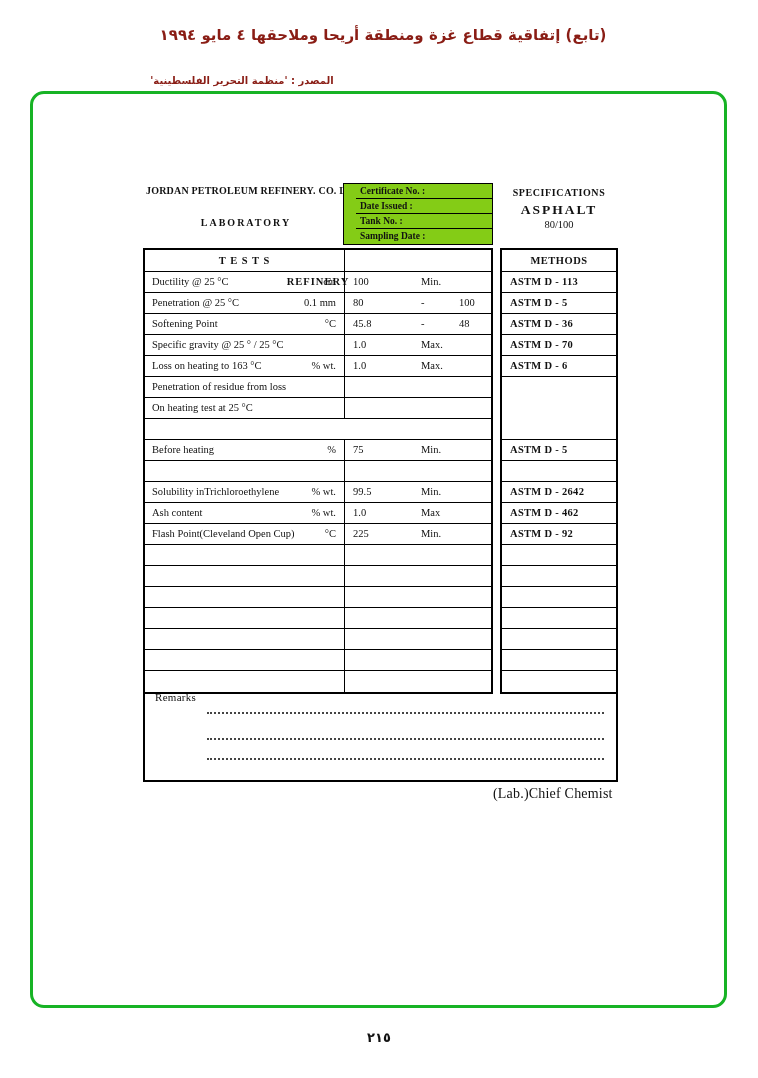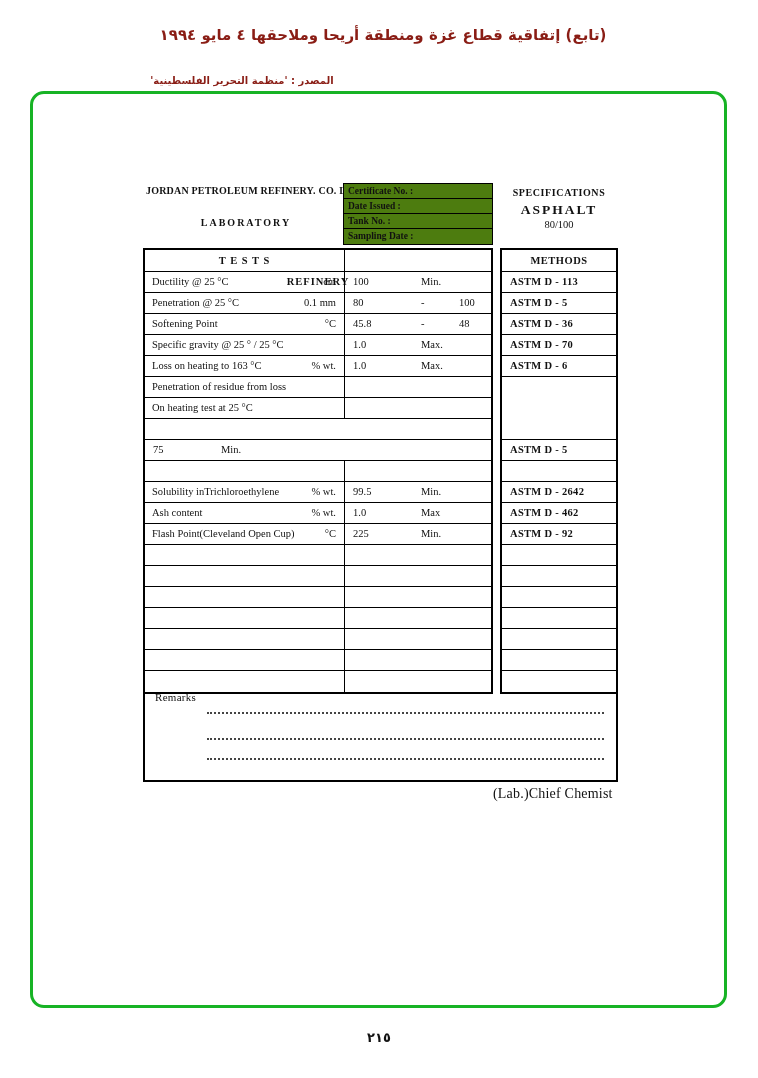--- a/index.html
+++ b/index.html
@@ -57,21 +57,22 @@
   .lab {
     position: absolute; left: 113px; top: 123px;
     width: 200px; text-align: center;
     font-size: 10px; font-weight: bold; letter-spacing: 2px;
   }
 
   .certbox {
     position: absolute; left: 310px; top: 89px;
     width: 150px;
     border: 1px solid #000;
-    background: #4d7c0f;
+    background: #84cc16;
+    padding-left: 12px;
   }
   .certrow {
     height: 15px; line-height: 14px;
     font-size: 9.5px; font-weight: bold;
     padding-left: 4px;
     border-bottom: 1px solid #000;
     overflow: hidden;
   }
   .certbox > div:last-of-type { border-bottom: none; }
 
@@ -284,20 +285,24 @@
             </div>
           </div>
           <div class="trow">
             <div class="c-res">
               <span class="r1"></span>
               <span class="r2"></span>
               <span class="r3"></span>
             </div>
           </div>
           <div class="trow">
+            <div class="c-test">
+              <span class="tname">Before heating</span>
+              <span class="tunit">%</span>
+            </div>
             <div class="c-res">
               <span class="r1">75</span>
               <span class="r2">Min.</span>
               <span class="r3"></span>
             </div>
           </div>
           <div class="trow">
             <div class="c-test">
               <span class="tname"></span>
               <span class="tunit"></span>

